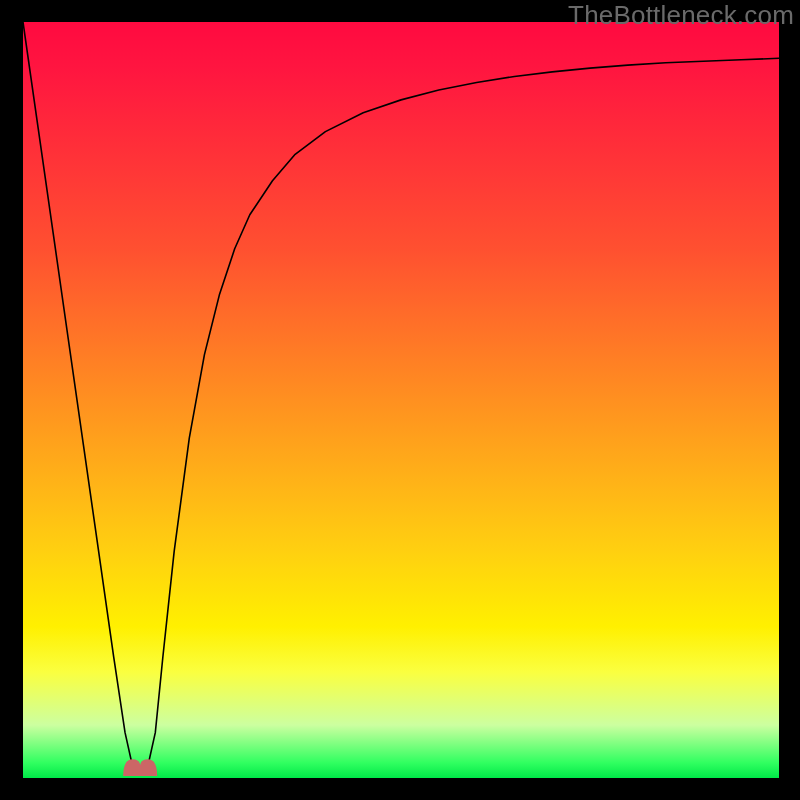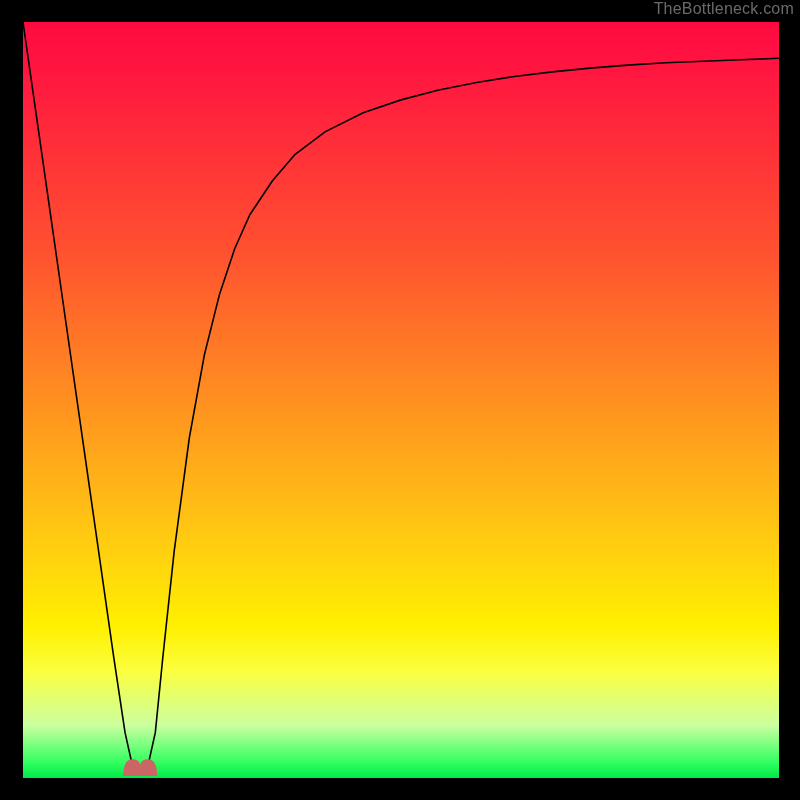--- a/index.html
+++ b/index.html
@@ -39,21 +39,21 @@
     left: 23px;
     top: 22px;
     width: 756px;
     height: 756px;
   }
   .attribution {
     position: absolute;
     top: 0px;
     right: 6px;
     font-family: Arial, Helvetica, sans-serif;
-    font-size: 16px;
+    font-size: 26px;
     color: #6a6a6a;
     font-weight: 500;
     letter-spacing: 0.2px;
   }
 </style>
 </head>
 <body>
 <div class="container">
 
   <div class="plot-area"></div>

